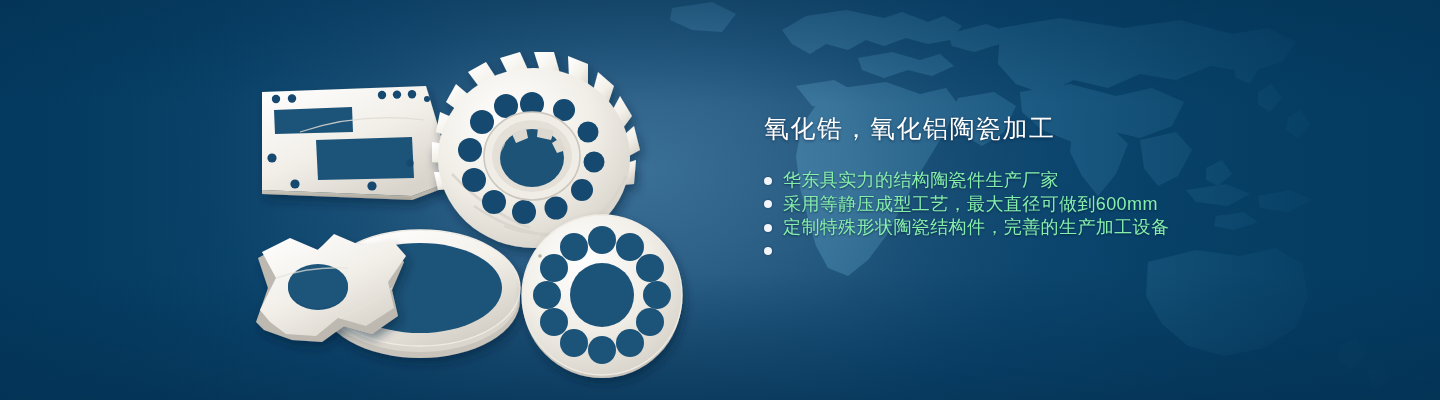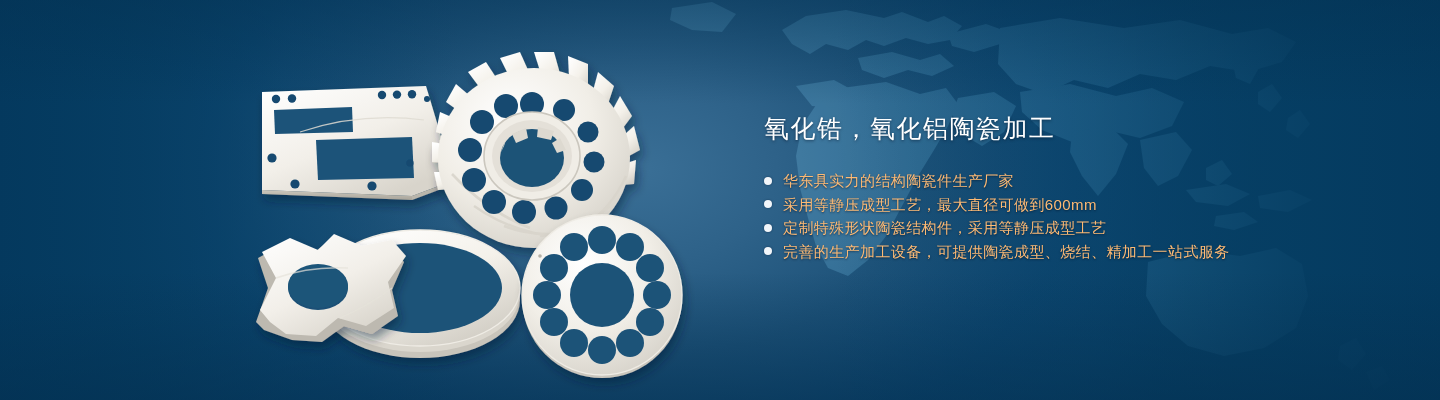--- a/index.html
+++ b/index.html
@@ -84,23 +84,23 @@
   }
   .bullet-dot {
     width:8px; height:8px;
     border-radius:50%;
     background:#f2f6fa;
     flex:0 0 8px;
     margin-right:11px;
     box-shadow:0 0 2px rgba(0,20,45,0.5);
   }
   .bullet-text {
-    font-size:15px;
+    font-size:18px;
     line-height:23.5px;
-    color:#fdba74;
+    color:#86efac;
     letter-spacing:0.4px;
     text-shadow:0 1px 2px rgba(0,18,40,0.6);
   }
 </style>
 </head>
 <body>
 
 <div class="banner">
 
   <div class="bg-base"></div>
@@ -321,22 +321,21 @@
       <li class="bullet">
         <span class="bullet-dot"></span>
         <span class="bullet-text">华东具实力的结构陶瓷件生产厂家</span>
       </li>
       <li class="bullet">
         <span class="bullet-dot"></span>
         <span class="bullet-text">采用等静压成型工艺，最大直径可做到600mm</span>
       </li>
       <li class="bullet">
         <span class="bullet-dot"></span>
-        <span class="bullet-text">定制特殊形状陶瓷结构件，采用等静压成型工艺</span>
+        <span class="bullet-text">定制特殊形状陶瓷结构件，完善的生产加工设备</span>
       </li>
       <li class="bullet">
         <span class="bullet-dot"></span>
-        <span class="bullet-text">完善的生产加工设备，可提供陶瓷成型、烧结、精加工一站式服务</span>
       </li>
     </ul>
   </div>
 
 </div>
 
 </body></html>

